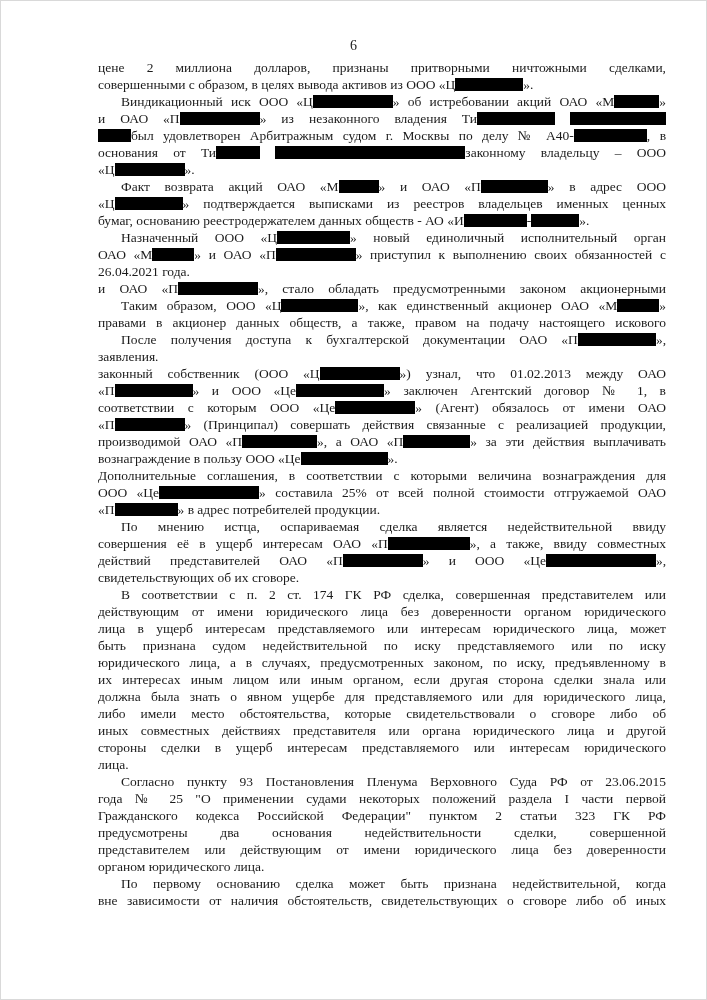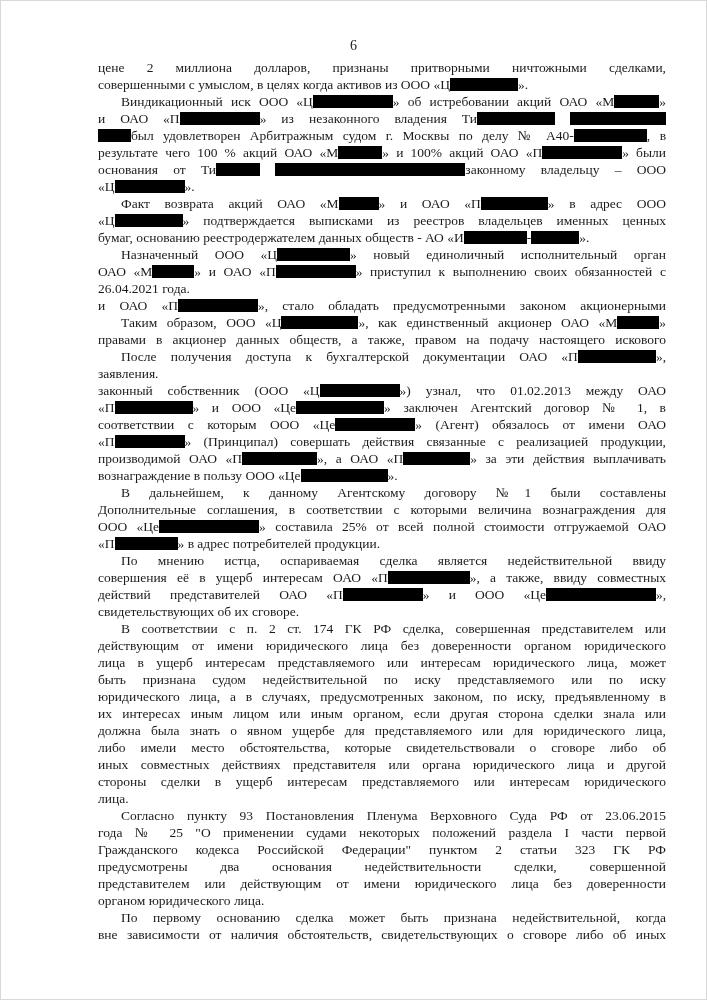--- a/index.html
+++ b/index.html
@@ -55,45 +55,43 @@
     text-indent: 0;
   }
 </style>
 </head>
 <body>
 
 <div id="page">
   <div id="page-number">6</div>
   <div id="text-body">
       <div class="line"><span>цене 2 миллиона долларов, признаны притворными ничтожными сделками,</span></div>
-      <div class="line last"><span>совершенными с умыслом, в целях когда активов из ООО «Ц</span><span class="redaction" style="width: 68px;"></span><span>».</span></div>
+      <div class="line last"><span>совершенными с образом, в целях вывода активов из ООО «Ц</span><span class="redaction" style="width: 68px;"></span><span>».</span></div>
       <div class="line indent"><span>Виндикационный иск ООО «Ц</span><span class="redaction" style="width: 80px;"></span><span>» об истребовании акций ОАО «М</span><span class="redaction" style="width: 45px;"></span><span>»</span></div>
       <div class="line"><span>и ОАО «П</span><span class="redaction" style="width: 80px;"></span><span>» из незаконного владения Ти</span><span class="redaction" style="width: 78px;"></span><span> </span><span class="redaction" style="width: 96px;"></span></div>
       <div class="line"><span class="redaction" style="width: 33px;"></span><span>был удовлетворен Арбитражным судом г. Москвы по делу № А40-</span><span class="redaction" style="width: 73px;"></span><span>, в</span></div>
-      <div class="line"><span>результате чего 100 % акций ОАО «М</span><span class="redaction" style="width: 44px;"></span><span>» и 100% акций ОАО «П</span><span class="redaction" style="width: 80px;"></span><span>» были</span></div>
       <div class="line"><span>основания от Ти</span><span class="redaction" style="width: 44px;"></span><span> </span><span class="redaction" style="width: 190px;"></span><span>законному владельцу – ООО</span></div>
       <div class="line last"><span>«Ц</span><span class="redaction" style="width: 70px;"></span><span>».</span></div>
       <div class="line indent"><span>Факт возврата акций ОАО «М</span><span class="redaction" style="width: 40px;"></span><span>» и ОАО «П</span><span class="redaction" style="width: 67px;"></span><span>» в адрес ООО</span></div>
       <div class="line"><span>«Ц</span><span class="redaction" style="width: 68px;"></span><span>» подтверждается выписками из реестров владельцев именных ценных</span></div>
       <div class="line last"><span>бумаг, основанию реестродержателем данных обществ - АО «И</span><span class="redaction" style="width: 63px;"></span><span>-</span><span class="redaction" style="width: 48px;"></span><span>».</span></div>
       <div class="line indent"><span>Назначенный ООО «Ц</span><span class="redaction" style="width: 73px;"></span><span>» новый единоличный исполнительный орган</span></div>
       <div class="line"><span>ОАО «М</span><span class="redaction" style="width: 42px;"></span><span>» и ОАО «П</span><span class="redaction" style="width: 80px;"></span><span>» приступил к выполнению своих обязанностей с</span></div>
       <div class="line last"><span>26.04.2021 года.</span></div>
       <div class="line"><span>и ОАО «П</span><span class="redaction" style="width: 80px;"></span><span>», стало обладать предусмотренными законом акционерными</span></div>
       <div class="line indent"><span>Таким образом, ООО «Ц</span><span class="redaction" style="width: 77px;"></span><span>», как единственный акционер ОАО «М</span><span class="redaction" style="width: 42px;"></span><span>»</span></div>
       <div class="line"><span>правами в акционер данных обществ, а также, правом на подачу настоящего искового</span></div>
       <div class="line indent"><span>После получения доступа к бухгалтерской документации ОАО «П</span><span class="redaction" style="width: 78px;"></span><span>»,</span></div>
       <div class="line last"><span>заявления.</span></div>
       <div class="line"><span>законный собственник (ООО «Ц</span><span class="redaction" style="width: 80px;"></span><span>») узнал, что 01.02.2013 между ОАО</span></div>
       <div class="line"><span>«П</span><span class="redaction" style="width: 78px;"></span><span>» и ООО «Це</span><span class="redaction" style="width: 88px;"></span><span>» заключен Агентский договор № 1, в</span></div>
       <div class="line"><span>соответствии с которым ООО «Це</span><span class="redaction" style="width: 80px;"></span><span>» (Агент) обязалось от имени ОАО</span></div>
       <div class="line"><span>«П</span><span class="redaction" style="width: 70px;"></span><span>» (Принципал) совершать действия связанные с реализацией продукции,</span></div>
       <div class="line"><span>производимой ОАО «П</span><span class="redaction" style="width: 75px;"></span><span>», а ОАО «П</span><span class="redaction" style="width: 67px;"></span><span>» за эти действия выплачивать</span></div>
       <div class="line last"><span>вознаграждение в пользу ООО «Це</span><span class="redaction" style="width: 87px;"></span><span>».</span></div>
-      <div class="line indent"><span>В дальнейшем, к данному Агентскому договору №1 были составлены</span></div>
       <div class="line"><span>Дополнительные соглашения, в соответствии с которыми величина вознаграждения для</span></div>
       <div class="line"><span>ООО «Це</span><span class="redaction" style="width: 100px;"></span><span>» составила 25% от всей полной стоимости отгружаемой ОАО</span></div>
       <div class="line last"><span>«П</span><span class="redaction" style="width: 63px;"></span><span>» в адрес потребителей продукции.</span></div>
       <div class="line indent"><span>По мнению истца, оспариваемая сделка является недействительной ввиду</span></div>
       <div class="line"><span>совершения её в ущерб интересам ОАО «П</span><span class="redaction" style="width: 82px;"></span><span>», а также, ввиду совместных</span></div>
       <div class="line"><span>действий представителей ОАО «П</span><span class="redaction" style="width: 80px;"></span><span>» и ООО «Це</span><span class="redaction" style="width: 110px;"></span><span>»,</span></div>
       <div class="line last"><span>свидетельствующих об их сговоре.</span></div>
       <div class="line indent"><span>В соответствии с п. 2 ст. 174 ГК РФ сделка, совершенная представителем или</span></div>
       <div class="line"><span>действующим от имени юридического лица без доверенности органом юридического</span></div>
       <div class="line"><span>лица в ущерб интересам представляемого или интересам юридического лица, может</span></div>

